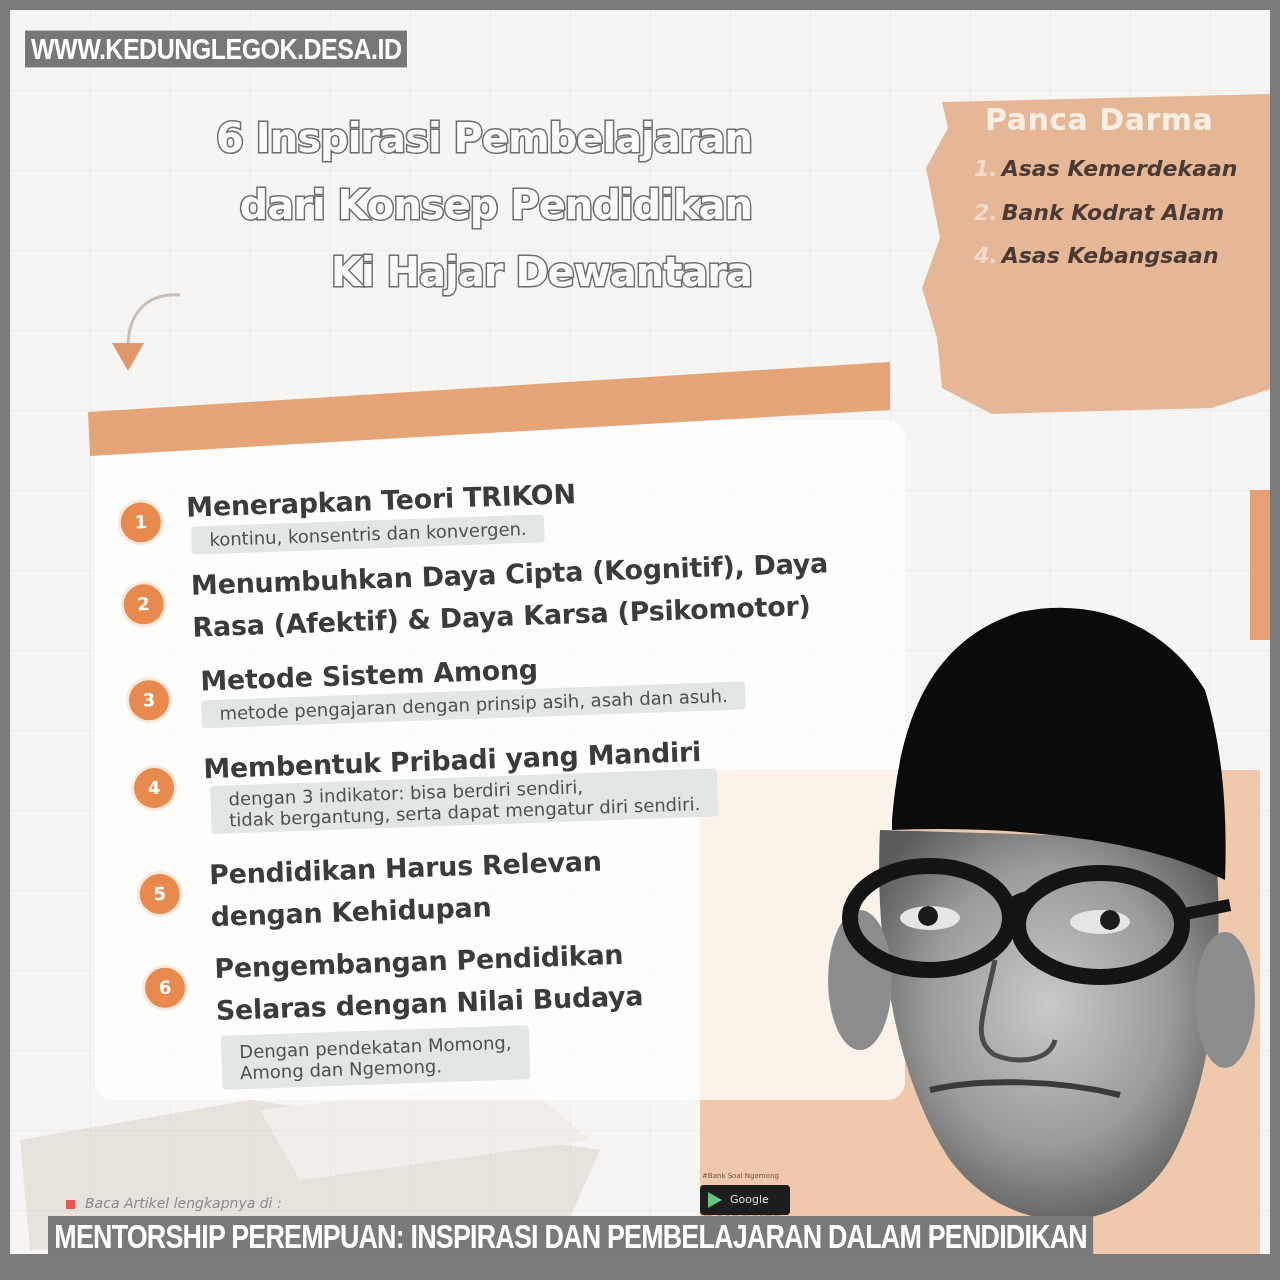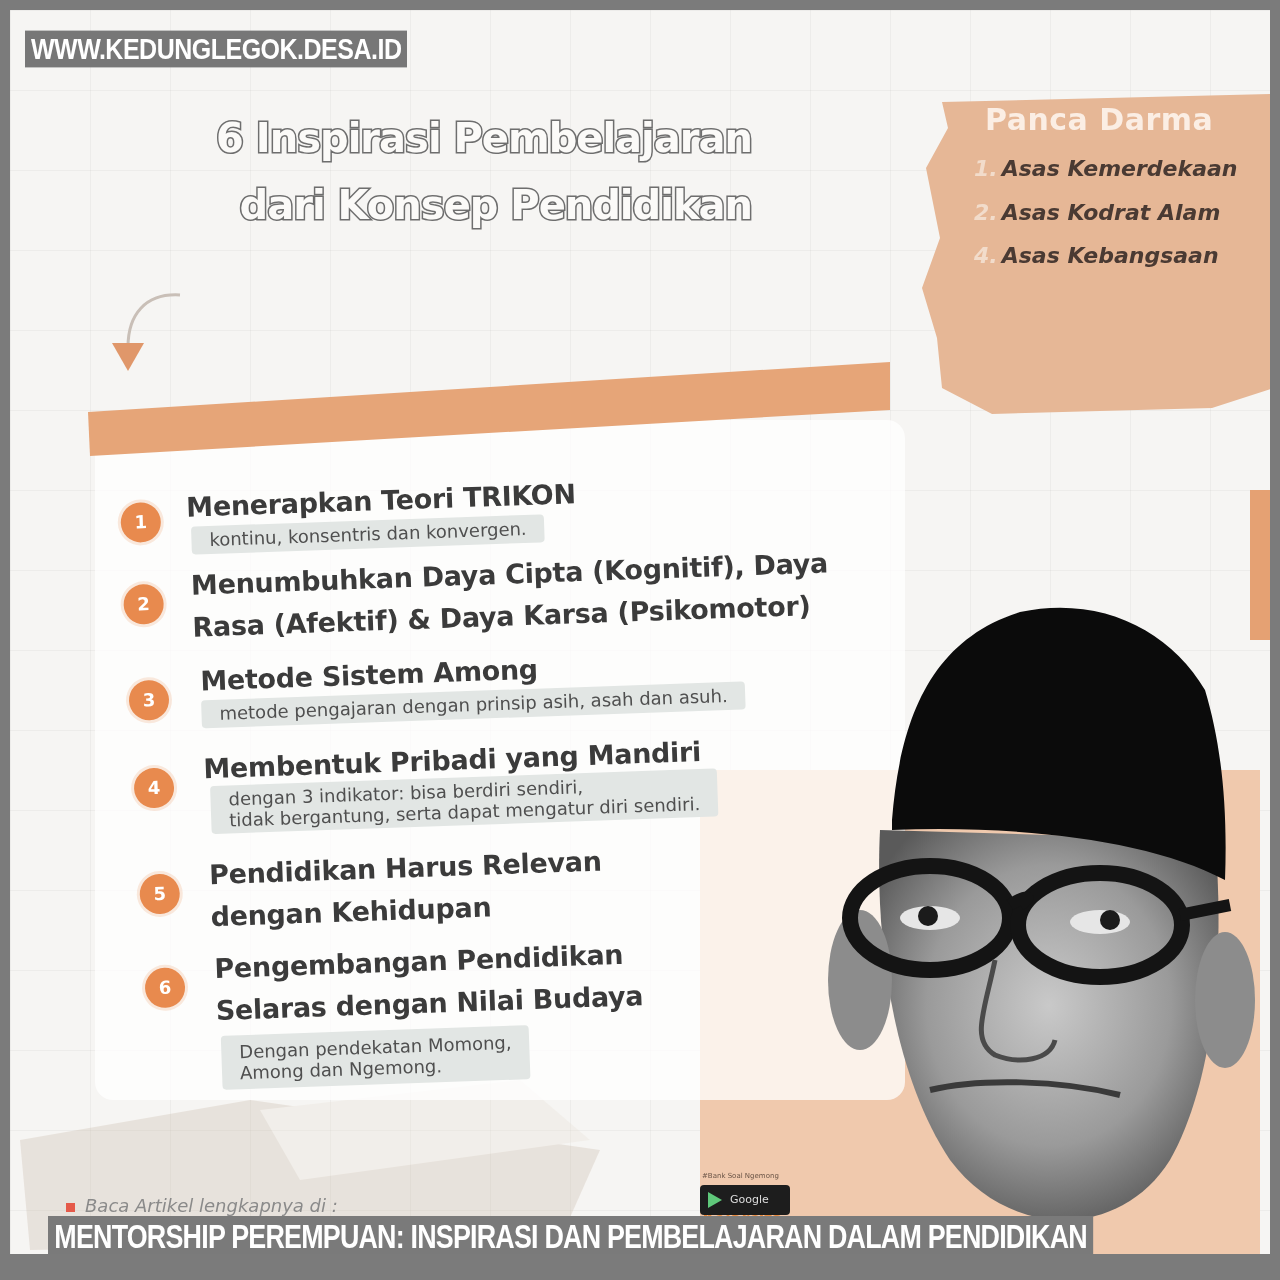--- a/index.html
+++ b/index.html
@@ -44,21 +44,21 @@
     box-shadow: 0 0 0 3px rgba(232,138,78,0.18); }
   .item-title { position: absolute; font-size: 27px; font-weight: bold; color: #3b3b3b; line-height: 38px; white-space: nowrap; letter-spacing: -0.3px; }
   .item-sub { position: absolute; background: #e2e6e4; color: #4f4f4f; font-size: 18px; line-height: 22px; padding: 3px 18px; border-radius: 4px; white-space: nowrap; }
 
   .side-tab { position: absolute; left: 1250px; top: 490px; width: 20px; height: 150px; background: #e5a173; }
 
   .portrait-bg { position: absolute; left: 700px; top: 770px; width: 560px; height: 490px; background: #f0c9ad; }
   .portrait { position: absolute; left: 820px; top: 600px; width: 440px; height: 640px; }
 
   .book { position: absolute; left: 0; top: 1060px; width: 620px; height: 200px; opacity: 0.3; }
-  .read-more { position: absolute; left: 66px; top: 1195px; font-size: 18px; font-style: italic; color: #8a8a8a; }
+  .read-more { position: absolute; left: 66px; top: 1195px; font-size: 14px; font-style: italic; color: #8a8a8a; }
   .read-more .dot { display: inline-block; width: 9px; height: 9px; background: #e55a4a; margin-right: 10px; vertical-align: middle; }
 
   .logo { position: absolute; left: 702px; top: 1145px; font-size: 16px; font-style: italic; font-weight: bold; color: #e98a3c; }
   .logo-sub { position: absolute; left: 702px; top: 1172px; font-size: 7px; color: #6a5446; }
   .gplay { position: absolute; left: 700px; top: 1185px; width: 90px; height: 30px; background: #1d1d1d; border-radius: 4px; color: #ddd; font-size: 11px; padding-left: 30px; line-height: 30px; }
   .gplay .tri { position: absolute; left: 8px; top: 7px; width: 0; height: 0; border-left: 14px solid #5fc87a; border-top: 8px solid transparent; border-bottom: 8px solid transparent; }
 
   .bottom-caption { position: absolute; left: 48px; top: 1216px; background: #7a7a7a; padding: 0 8px;
     color: #fff; font-family: "Liberation Sans", sans-serif; font-weight: bold; font-size: 34px; line-height: 40px;
     letter-spacing: -1px; white-space: nowrap; transform: scaleX(0.79); transform-origin: left center; }
@@ -66,37 +66,38 @@
 </head>
 <body>
 
 <div class="frame">
 
   <div class="watermark-top" style="left:15px;top:23px;">WWW.KEDUNGLEGOK.DESA.ID</div>
 
   <div class="main-title" style="right:518px;top:95px;">
     <span class="line">6 Inspirasi Pembelajaran</span>
     <span class="line">dari Konsep Pendidikan</span>
+    <span class="line">Ki Hajar Dewantara</span>
   </div>
 
   <svg class="arrow" viewBox="0 0 90 90" style="left:90px;top:275px;">
     <path d="M80 10 C45 8 28 30 28 62" stroke="#c9bfb7" stroke-width="3" fill="none"></path>
     <polygon points="12,58 44,58 28,86" fill="#e0976a"></polygon>
   </svg>
 
   <div class="panca" style="left:902px;top:78px;">
     <svg class="bg" viewBox="0 0 362 330" preserveAspectRatio="none">
       <path d="M30 14 L358 6 L362 300 L300 320 L80 326 L30 300 L25 250 L10 200 L28 150 L14 80 L36 40 Z" fill="#e6b796"></path>
       <circle cx="-8" cy="265" r="5" fill="#cfcfcf"></circle>
     </svg>
   </div>
   <div class="panca-title" style="left:975px;top:92px;">Panca Darma</div>
   <ul class="panca-list" style="left:952px;top:146px;">
     <li><span class="num">1.</span><span>Asas Kemerdekaan</span></li>
-    <li><span class="num">2.</span><span>Asas Kodrat Alam</span></li>
+    <li><span class="num">2.</span><span>Bank Kodrat Alam</span></li>
     <li><span class="num">4.</span><span>Asas Kebangsaan</span></li>
   </ul>
 
   <div class="side-tab" style="left:1240px;top:480px;"></div>
 
   <div class="portrait-bg" style="left:690px;top:760px;"></div>
 
   <svg class="book" viewBox="0 0 620 200" style="left:-10px;top:1050px;">
     <path d="M20 80 L250 40 L600 90 L560 180 L30 190 Z" fill="#c8b8a8"></path>
     <path d="M260 50 L520 20 L590 80 L300 120 Z" fill="#e8e0d6"></path>

